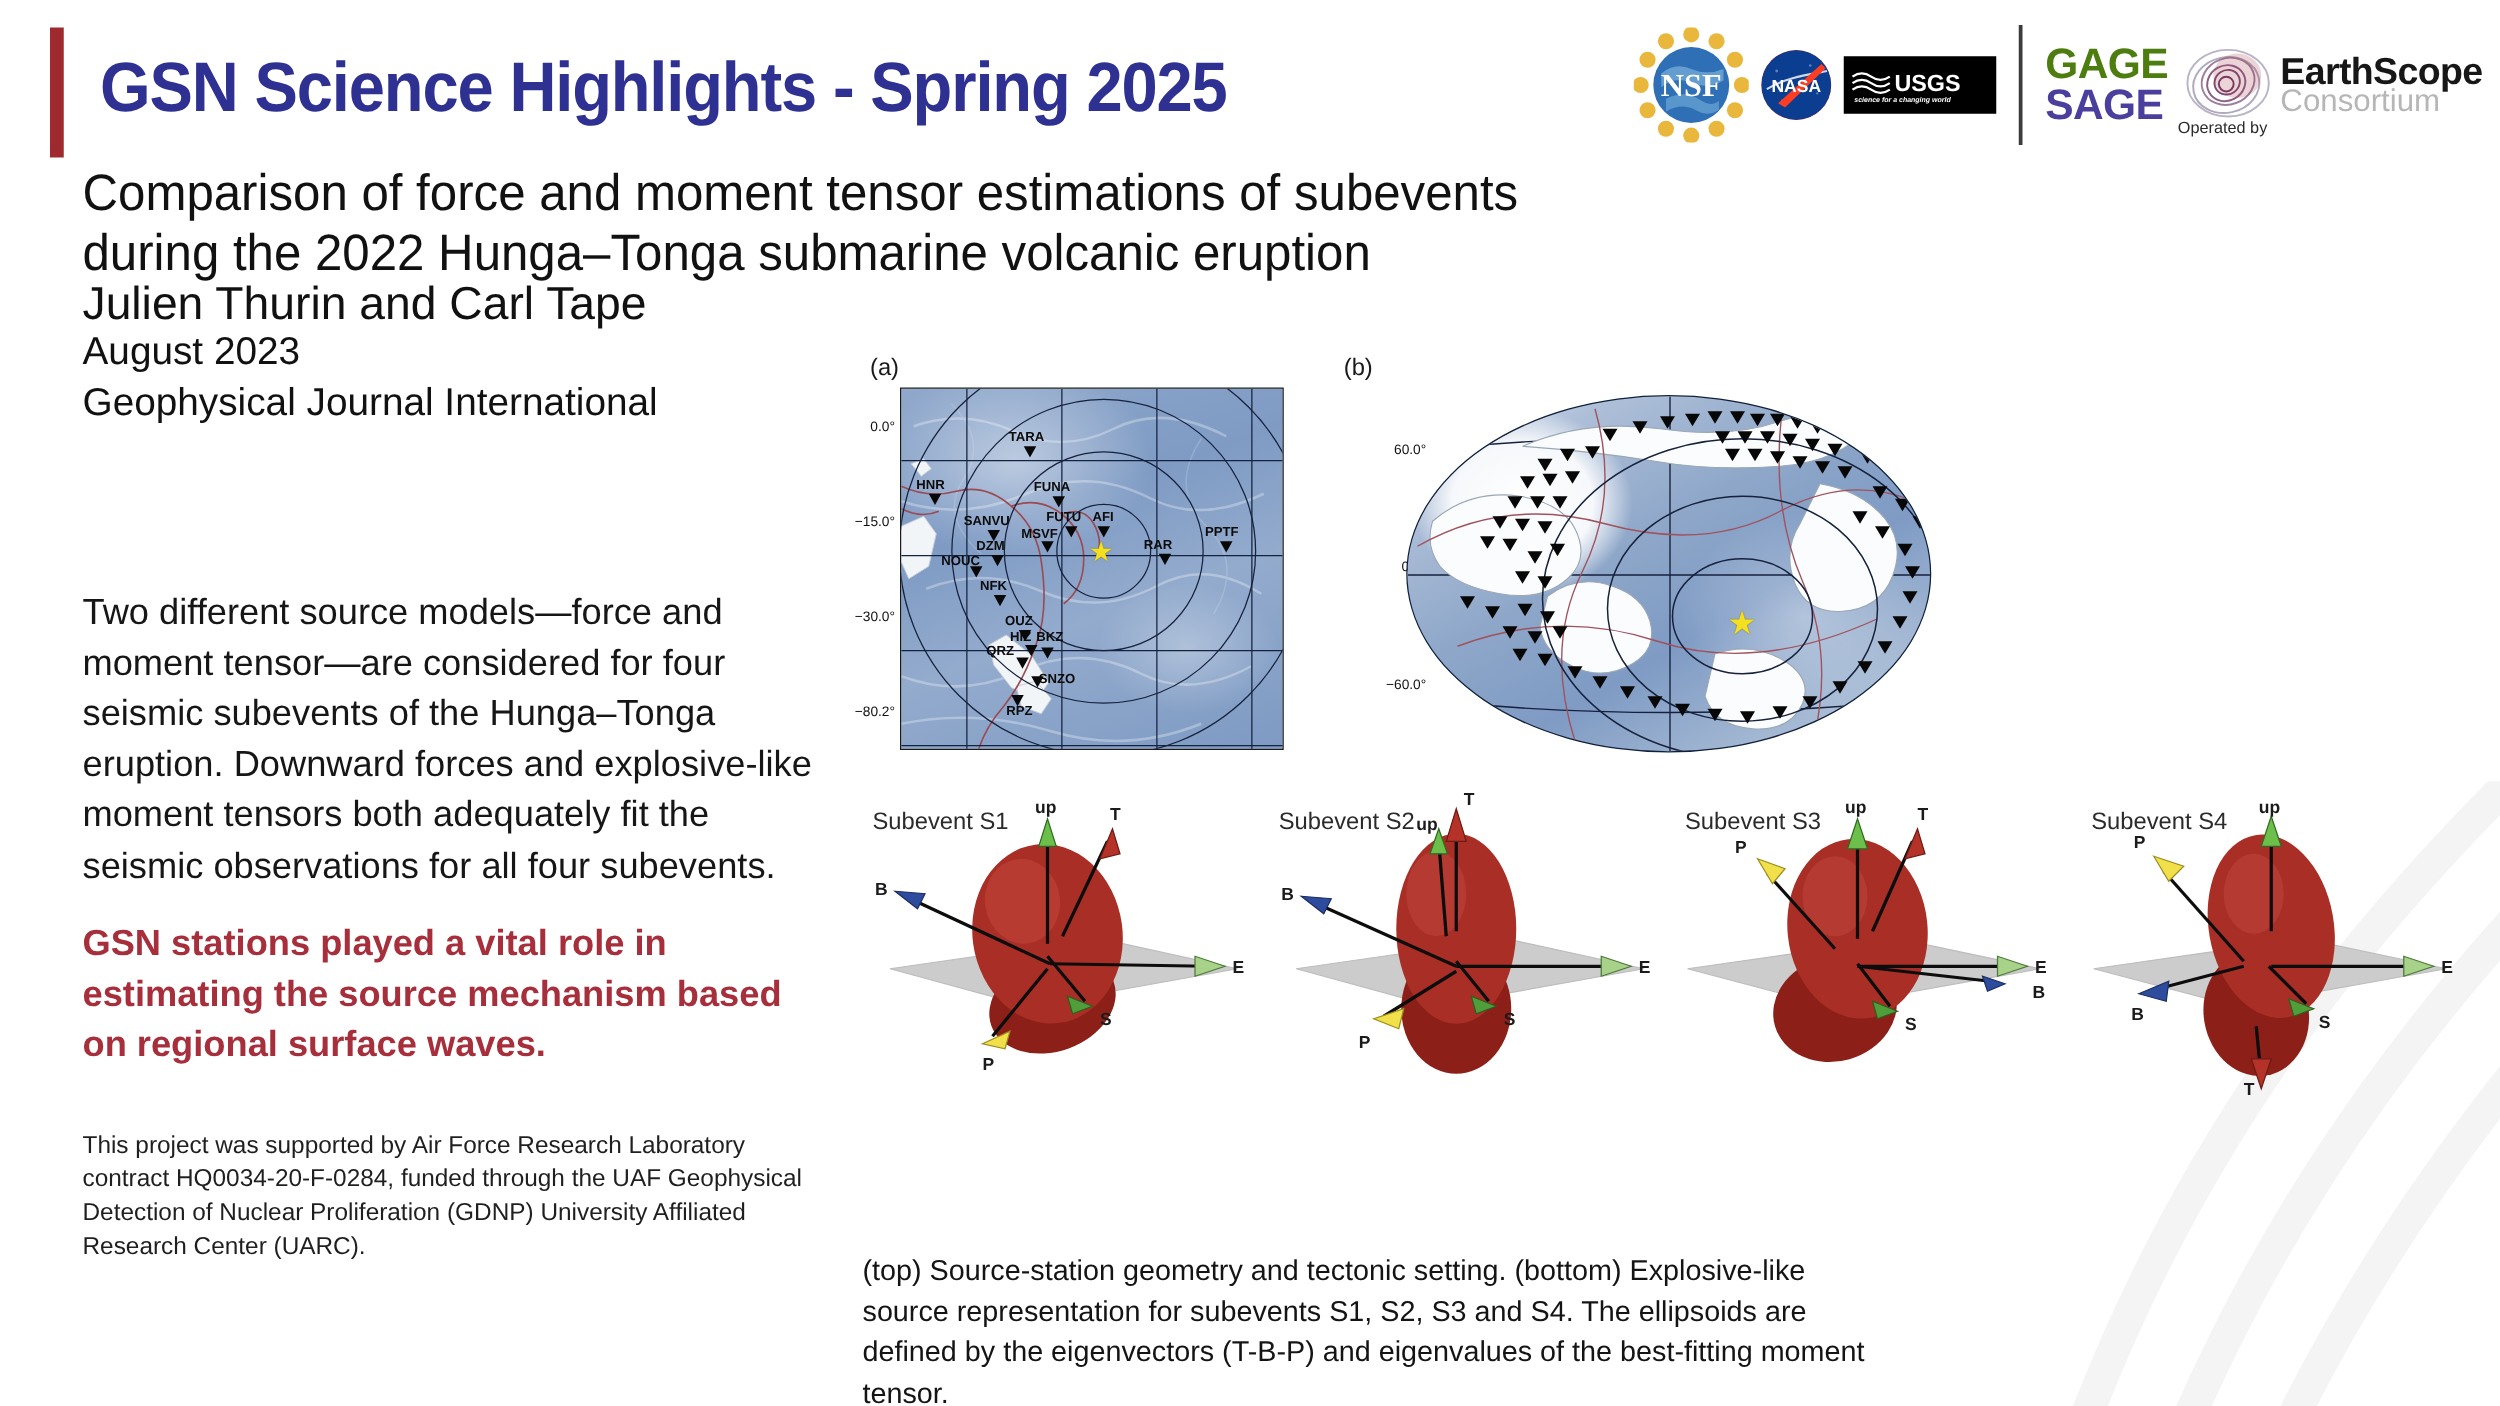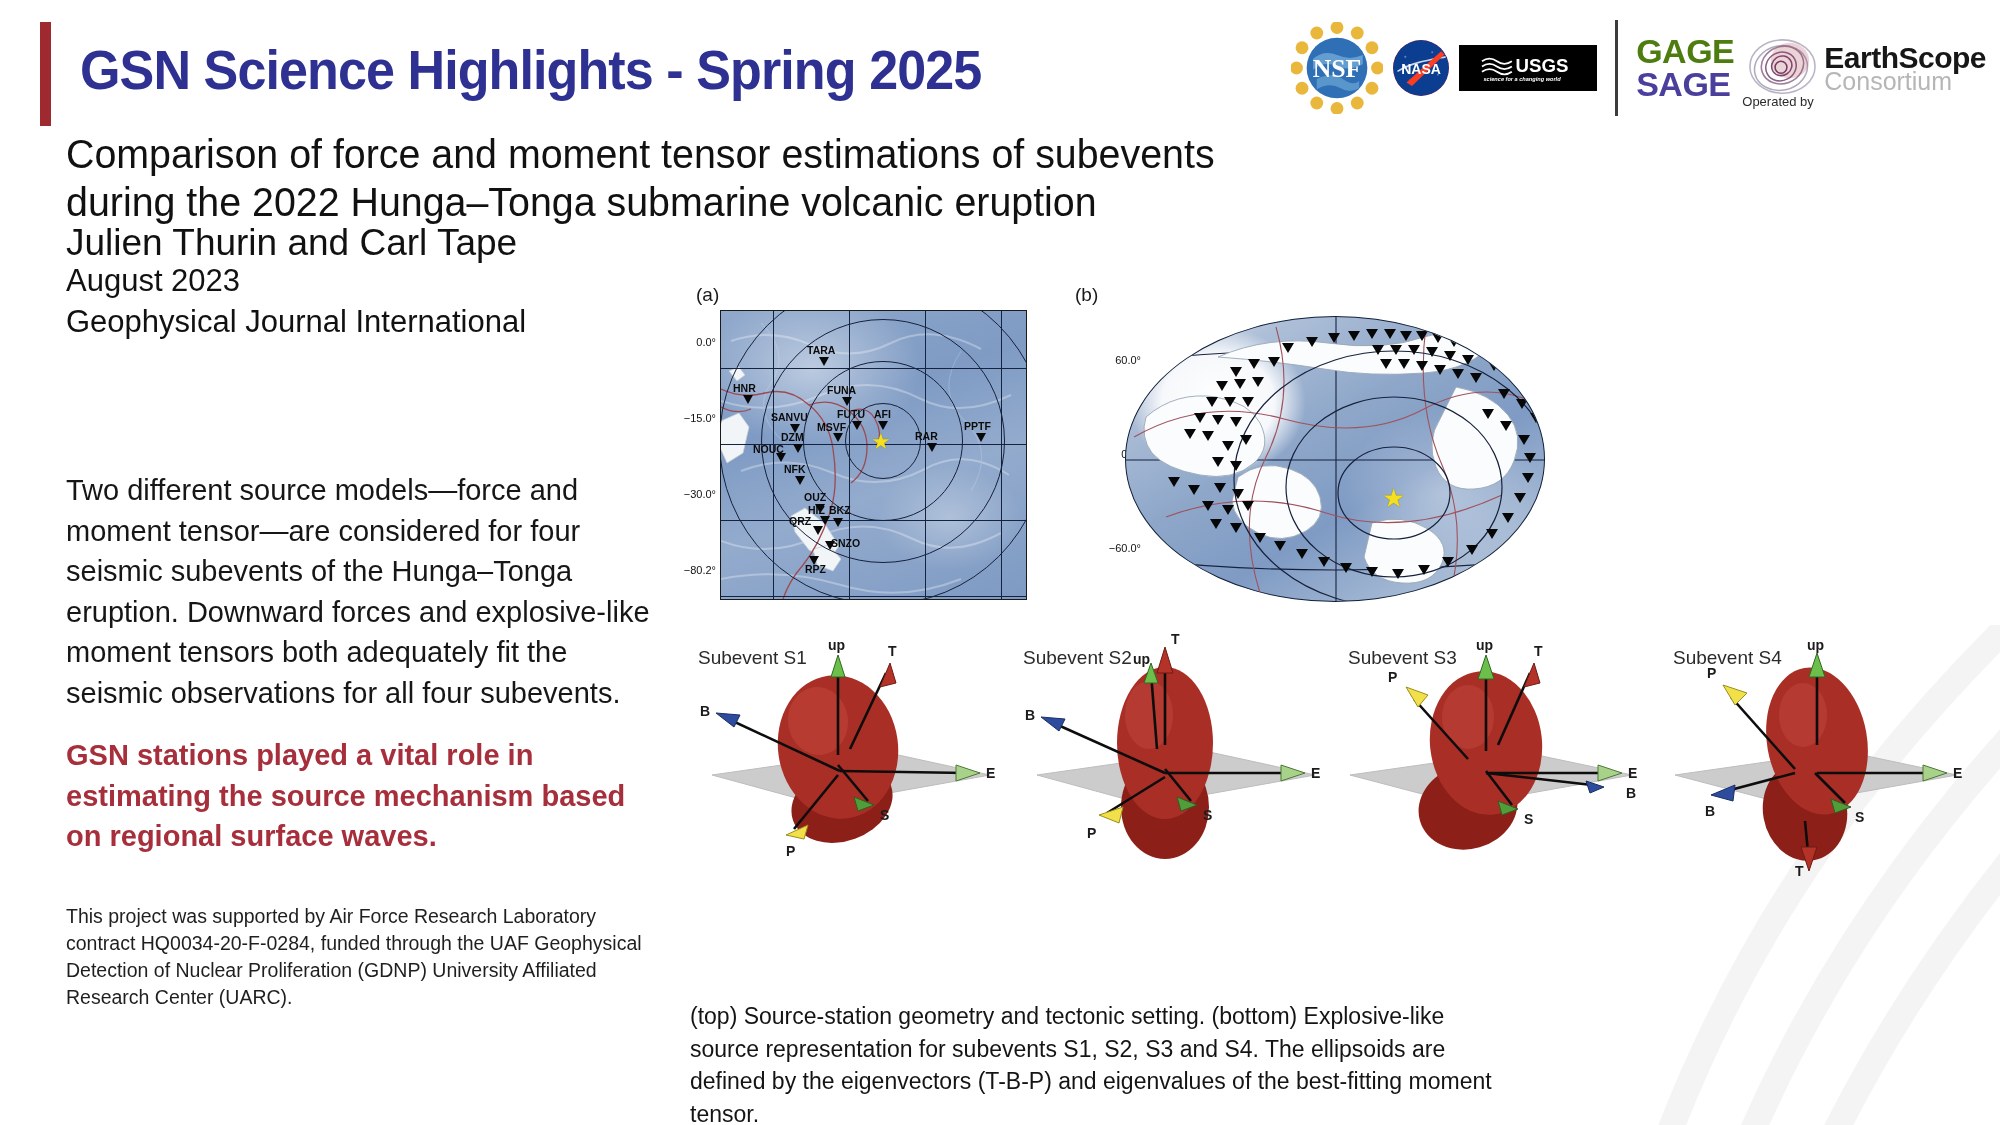--- a/index.html
+++ b/index.html
@@ -23,21 +23,21 @@
     font-family:"Liberation Sans", sans-serif;
     font-size:56px; font-weight:bold; letter-spacing:-1px;
     color:#2e3192; white-space:nowrap;
     transform: scaleX(0.93); transform-origin: left center;
   }
 
   
   .logos { position:absolute; right:14px; top:16px; height:104px; display:flex; align-items:center; gap:10px; }
   .logo-nsf { width:92px; height:92px; position:relative; }
   .logo-nasa { width:56px; height:56px; border-radius:50%; background:#ef4444; position:relative; overflow:hidden; }
-  .logo-usgs { height:46px; background:#000; display:flex; align-items:center; padding:3px 6px 3px 20px; }
+  .logo-usgs { height:46px; background:#000; display:flex; align-items:center; padding:3px 6px 3px 4px; }
   .logo-divider { width:3px; height:96px; background:#3c3c3c; margin:0 8px; }
   .logo-gagesage { font-size:34px; font-weight:bold; line-height:0.98; letter-spacing:-.5px; }
   .gage { color:#4d7c0f; display:block; }
   .sage { color:#4b3f9e; display:block; }
   .logo-earthscope { display:flex; align-items:center; gap:6px; }
   .es-rings { width:74px; height:74px; position:relative; }
   .es-text { line-height:1.0; }
   .es-op { font-size:13px; color:#2b2b2b; position:absolute; }
   .es-name { font-size:30px; font-weight:bold; color:#171717; letter-spacing:-0.5px; }
   .es-sub { font-size:25px; color:#b6b6b6; letter-spacing:0px; margin-top:-4px;}

